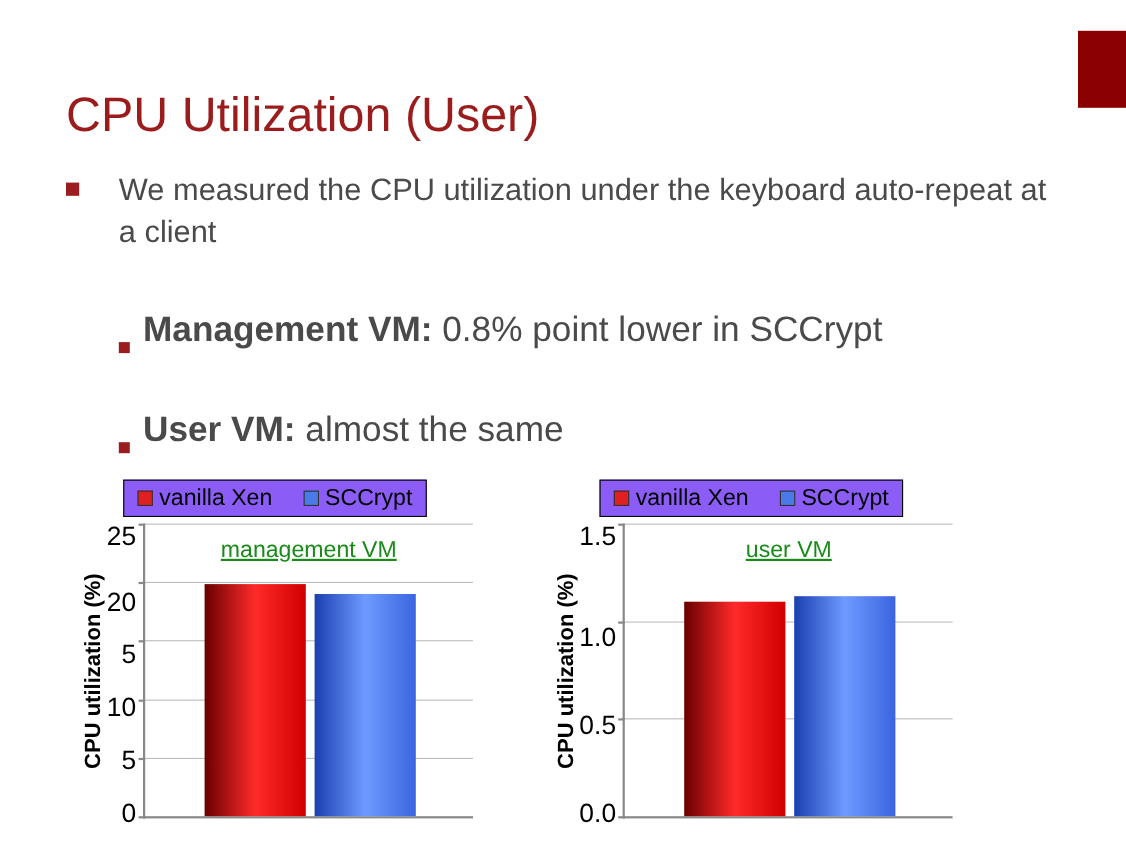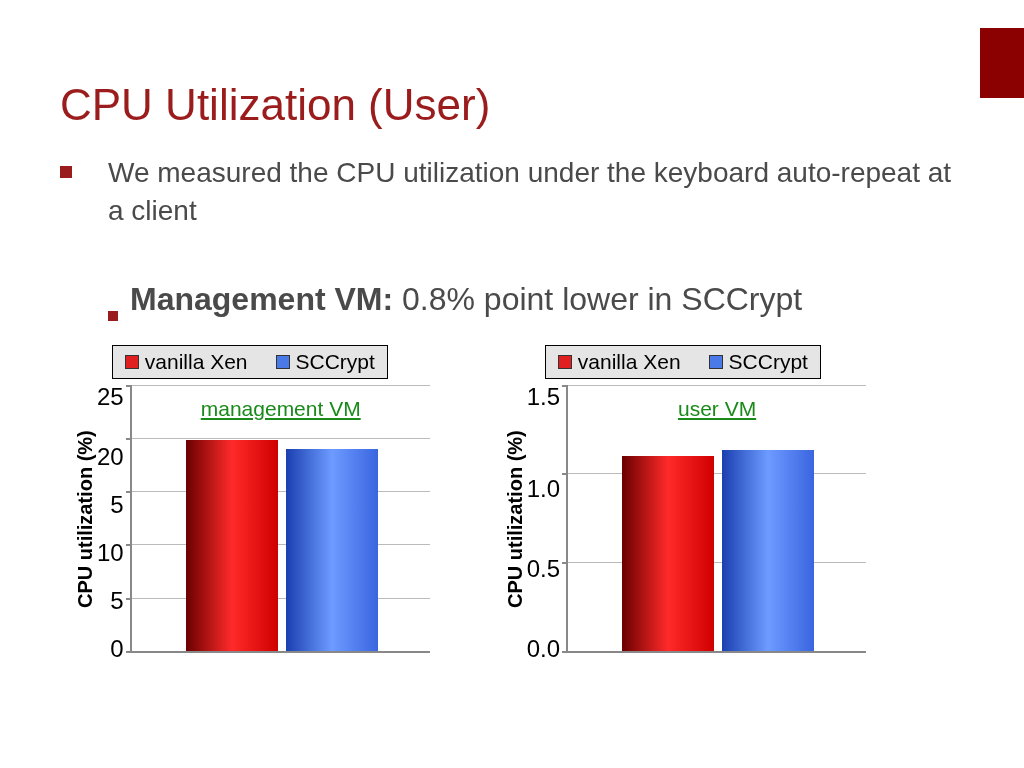--- a/index.html
+++ b/index.html
@@ -77,21 +77,21 @@
     flex-direction: column;
     align-items: center;
   }
   .legend-box {
     border: 1.5px solid #000;
     padding: 4px 12px;
     font-size: 21px;
     display: flex;
     gap: 28px;
     margin-bottom: 6px;
-    background: #e5e5e5;
+    background: #8b5cf6;
     color: #000;
     text-align: center;
   }
   .legend-item { display: flex; align-items: center; gap: 6px; }
   .swatch {
     width: 14px; height: 14px;
     border: 1px solid #333;
   }
   .swatch.red { background: #e02020; }
   .swatch.blue { background: #4a7ae8; }
@@ -173,20 +173,26 @@
   <div class="bullets">
     <div class="bullet">
       <div class="marker"></div>
       <div>We measured the CPU utilization under the keyboard auto-repeat at a client</div>
     </div>
     <div class="sub-bullets">
       <div class="sub-bullet">
         <div class="marker"></div>
         <div>
           <span class="bold">Management VM:</span><span> 0.8% point lower in SCCrypt</span>
+        </div>
+      </div>
+      <div class="sub-bullet">
+        <div class="marker"></div>
+        <div>
+          <span class="bold">User VM:</span><span> almost the same</span>
         </div>
       </div>
     </div>
   </div>
 
   <div class="charts-row">
 
     <div class="chart-wrap">
       <div class="legend-box">
         <div class="legend-item">

